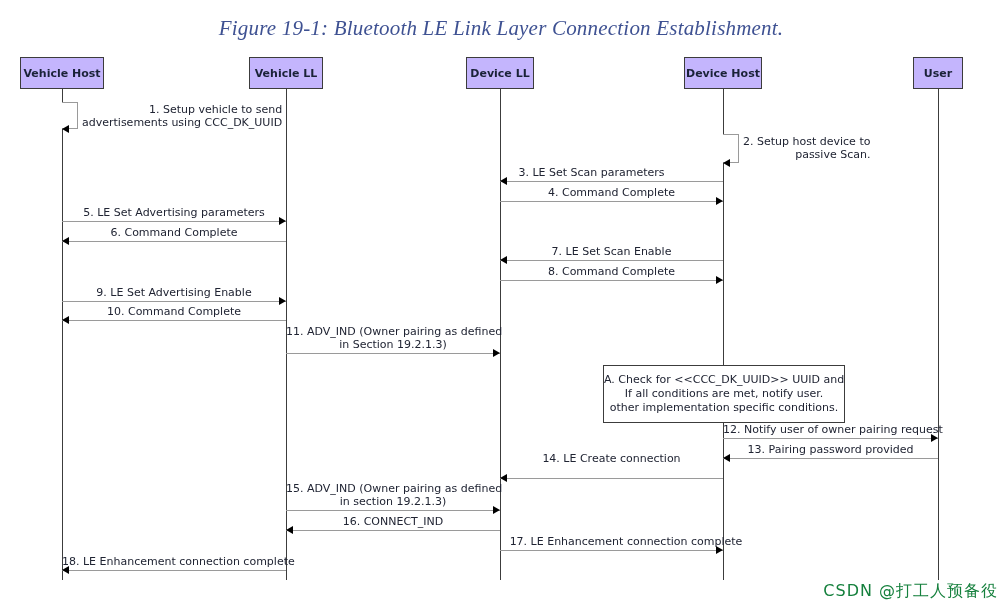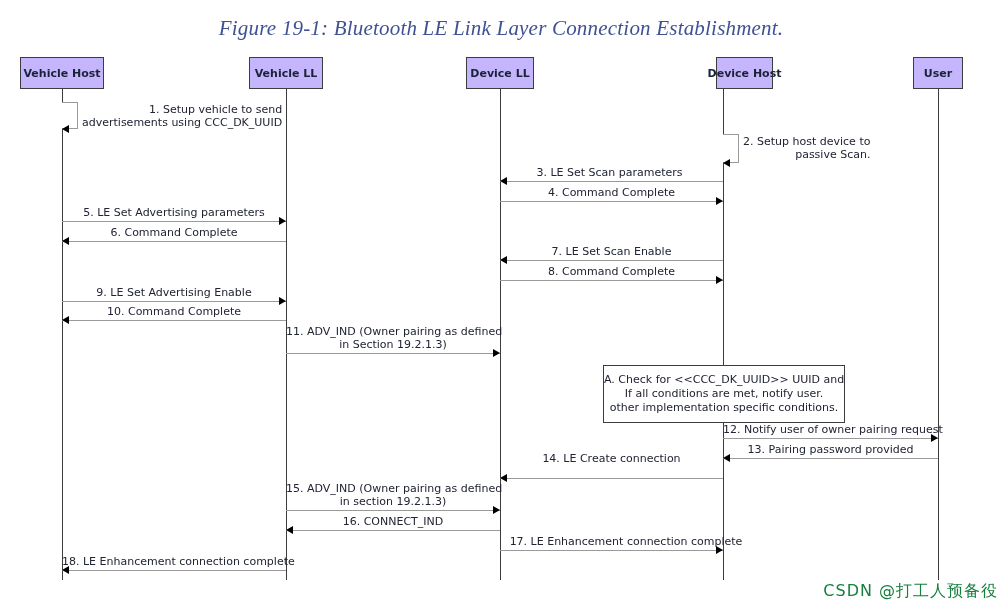--- a/index.html
+++ b/index.html
@@ -50,39 +50,39 @@
 
 <div id="stage">
   <div class="title">Figure 19-1: Bluetooth LE Link Layer Connection Establishment.</div>
   <div id="diagram-layer">
       <div class="actor-box" style="left: 20px; width: 84px;">Vehicle Host</div>
       <div class="lifeline" style="left: 62px; top: 89px; height: 491px;"></div>
       <div class="actor-box" style="left: 249px; width: 74px;">Vehicle LL</div>
       <div class="lifeline" style="left: 286px; top: 89px; height: 491px;"></div>
       <div class="actor-box" style="left: 466px; width: 68px;">Device LL</div>
       <div class="lifeline" style="left: 500px; top: 89px; height: 491px;"></div>
-      <div class="actor-box" style="left: 684px; width: 57px; margin-left: 32px;">Device Host</div>
+      <div class="actor-box" style="left: 684px; width: 78px;">Device Host</div>
       <div class="lifeline" style="left: 723px; top: 89px; height: 491px;"></div>
       <div class="actor-box" style="left: 913px; width: 50px;">User</div>
       <div class="lifeline" style="left: 938px; top: 89px; height: 491px;"></div>
       <div class="self-loop" style="left: 62px; top: 102px; width: 16px; height: 27px;"></div>
       <div class="arrow left" style="left: 62px; top: 125px;"></div>
       <div class="self-label" style="left: 82px; top: 103px;">
         <div>1. Setup vehicle to send</div>
         <div>advertisements using CCC_DK_UUID</div>
       </div>
       <div class="self-loop" style="left: 723px; top: 134px; width: 16px; height: 29px;"></div>
       <div class="arrow left" style="left: 723px; top: 159px;"></div>
       <div class="self-label" style="left: 743px; top: 135px;">
         <div>2. Setup host device to</div>
         <div>passive Scan.</div>
       </div>
       <div class="msg-line" style="left: 500px; top: 181px; width: 223px;"></div>
       <div class="arrow left" style="left: 500px; top: 177px;"></div>
-      <div class="msg-label" style="left: 498px; width: 223px; top: 166px; text-align: center;">
+      <div class="msg-label" style="left: 480px; width: 223px; top: 166px; text-align: center;">
         <div>3. LE Set Scan parameters</div>
       </div>
       <div class="msg-line" style="left: 500px; top: 201px; width: 223px;"></div>
       <div class="arrow right" style="left: 716px; top: 197px;"></div>
       <div class="msg-label" style="left: 500px; width: 223px; top: 186px;">
         <div>4. Command Complete</div>
       </div>
       <div class="msg-line" style="left: 62px; top: 221px; width: 224px;"></div>
       <div class="arrow right" style="left: 279px; top: 217px;"></div>
       <div class="msg-label" style="left: 62px; width: 224px; top: 206px;">

